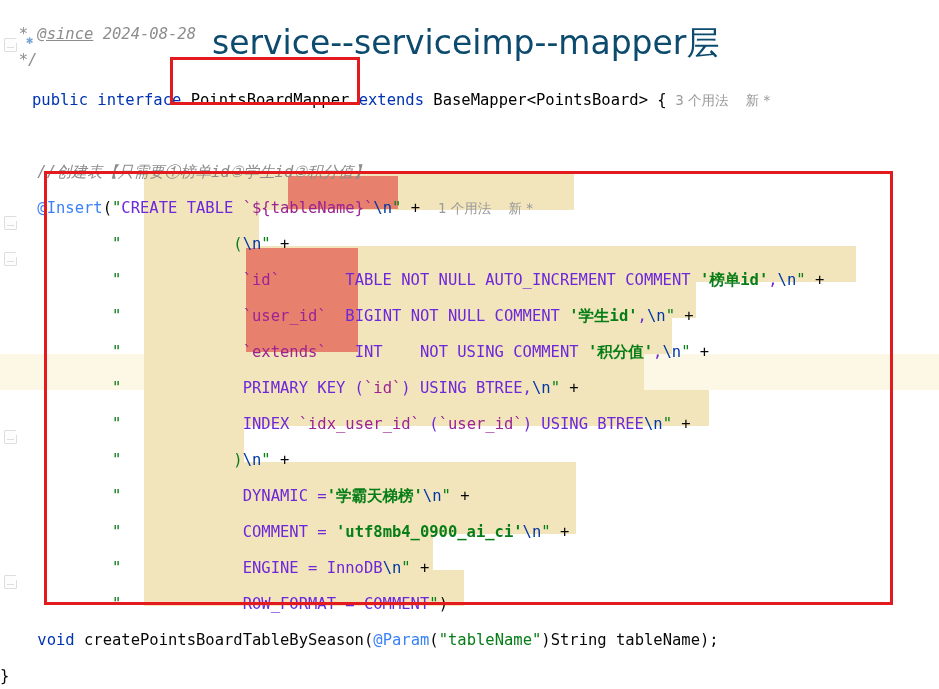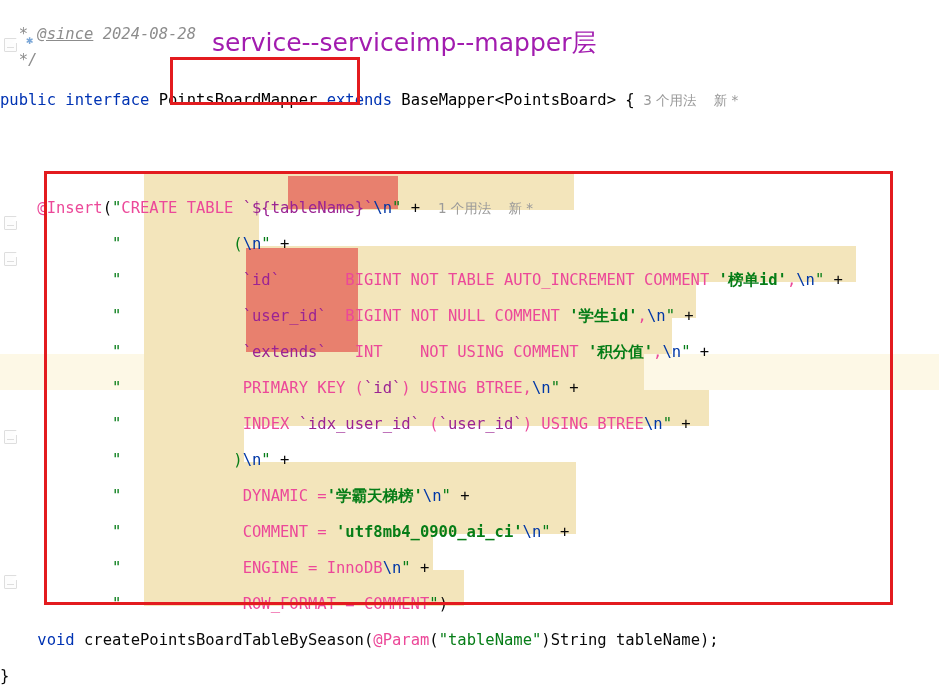--- a/index.html
+++ b/index.html
@@ -101,24 +101,24 @@
     left: 0;
     height: 36px;
     line-height: 36px;
     white-space: pre;
   }
   
   .kw      { color: #0033b3; }
   .cls     { color: #000000; }
   .plain   { color: #080808; }
   .str     { color: #067d17; }
-  .sqlkw   { color: #ec4899; margin-top: 8px; }
+  .sqlkw   { color: #6d28d9; margin-top: 8px; }
   .sqlid   { color: #9b2393; }
   .sqlstr  { color: #067d17; font-weight: bold; }
-  .anno    { color: #ec4899; }
+  .anno    { color: #3b82f6; }
   .esc     { color: #0037a6; }
   .quote   { color: #067d17; }
   .cmt     { color: #8c8c8c; font-style: italic; }
   .doccmt  { color: #8c8c8c; font-style: italic; }
   .hint    { color: #9a9a9a; font-size: 13.5px;
              font-family: "DejaVu Sans", "Liberation Sans", sans-serif; }
   .linkish { color: #8c8c8c; font-style: italic; text-decoration: underline; }
 
   
   .inj {
@@ -139,23 +139,23 @@
     border: 3px solid #e31b1f;
     box-sizing: border-box;
     background: transparent;
   }
   .salmon {
     position: absolute;
     background: #e8806e;
   }
   .redlabel {
     position: absolute;
-    color: #a21caf;
+    color: #0c4a6e;
     font-family: "DejaVu Sans", "Liberation Sans", sans-serif;
-    font-size: 25px;
+    font-size: 33px;
     line-height: 30px;
     white-space: pre;
   }
 </style>
 </head>
 <body>
 
 <div id="editor">
 
   <div id="gutter">
@@ -196,24 +196,25 @@
   <div class="inj" style="left:144px; top:498px; width:432px; height:36px;"></div>
   <div class="inj" style="left:144px; top:534px; width:289px; height:36px;"></div>
   <div class="inj" style="left:144px; top:570px; width:320px; height:36px;"></div>
 
   <div class="salmon" style="left:288px; top:176px; width:110px; height:33px;"></div>
   <div class="salmon" style="left:246px; top:248px; width:112px; height:104px;"></div>
 
   <div id="code">
       <div class="ln" style="top: 0px;"><span class="doccmt">  * </span><span class="linkish">@since</span><span class="doccmt"> 2024-08-28</span></div>
       <div class="ln" style="top: 26px;"><span class="doccmt">  */</span></div>
-      <div class="ln" style="top: 66px;"><span class="kw">public</span><span class="plain"> </span><span class="kw">interface</span><span class="plain"> </span><span class="cls">PointsBoardMapper</span><span class="plain"> </span><span class="kw">extends</span><span class="plain"> </span><span class="cls">BaseMapper&lt;PointsBoard&gt; {</span><span class="hint">  3 个用法    新 *</span></div>
+      <div class="ln" style="top: 66px; padding-left: 32px;"><span class="kw">public</span><span class="plain"> </span><span class="kw">interface</span><span class="plain"> </span><span class="cls">PointsBoardMapper</span><span class="plain"> </span><span class="kw">extends</span><span class="plain"> </span><span class="cls">BaseMapper&lt;PointsBoard&gt; {</span><span class="hint">  3 个用法    新 *</span></div>
+      <div class="ln" style="top: 138px;"><span class="cmt">    //创建表【只需要①榜单id②学生id③积分值】</span></div>
       <div class="ln" style="top: 174px;"><span class="plain">    </span><span class="anno">@Insert</span><span class="plain">(</span><span class="quote">"</span><span class="sqlkw">CREATE TABLE </span><span class="sqlid">`${tableName}`</span><span class="esc">\n</span><span class="quote">"</span><span class="plain"> + </span><span class="hint">  1 个用法    新 *</span></div>
       <div class="ln" style="top: 210px;"><span class="quote">            "            (</span><span class="esc">\n</span><span class="quote">"</span><span class="plain"> + </span></div>
-      <div class="ln" style="top: 246px;"><span class="quote">            "             </span><span class="sqlid">`id`</span><span class="plain">       </span><span class="sqlkw">BIGINT NOT TABLE AUTO_INCREMENT COMMENT </span><span class="sqlstr">'榜单id'</span><span class="sqlkw">,</span><span class="esc">\n</span><span class="quote">"</span><span class="plain"> + </span></div>
+      <div class="ln" style="top: 246px;"><span class="quote">            "             </span><span class="sqlid">`id`</span><span class="plain">       </span><span class="sqlkw">TABLE NOT NULL AUTO_INCREMENT COMMENT </span><span class="sqlstr">'榜单id'</span><span class="sqlkw">,</span><span class="esc">\n</span><span class="quote">"</span><span class="plain"> + </span></div>
       <div class="ln" style="top: 282px;"><span class="quote">            "             </span><span class="sqlid">`user_id`</span><span class="plain">  </span><span class="sqlkw">BIGINT NOT NULL COMMENT </span><span class="sqlstr">'学生id'</span><span class="sqlkw">,</span><span class="esc">\n</span><span class="quote">"</span><span class="plain"> + </span></div>
       <div class="ln" style="top: 318px;"><span class="quote">            "             </span><span class="sqlid">`extends`</span><span class="plain">   </span><span class="sqlkw">INT    NOT USING COMMENT </span><span class="sqlstr">'积分值'</span><span class="sqlkw">,</span><span class="esc">\n</span><span class="quote">"</span><span class="plain"> + </span></div>
       <div class="ln" style="top: 354px;"><span class="quote">            "             </span><span class="sqlkw">PRIMARY KEY (</span><span class="sqlid">`id`</span><span class="sqlkw">) USING BTREE,</span><span class="esc">\n</span><span class="quote">"</span><span class="plain"> + </span></div>
       <div class="ln" style="top: 390px;"><span class="quote">            "             </span><span class="sqlkw">INDEX </span><span class="sqlid">`idx_user_id`</span><span class="sqlkw"> (</span><span class="sqlid">`user_id`</span><span class="sqlkw">) USING BTREE</span><span class="esc">\n</span><span class="quote">"</span><span class="plain"> + </span></div>
       <div class="ln" style="top: 426px;"><span class="quote">            "            )</span><span class="esc">\n</span><span class="quote">"</span><span class="plain"> + </span></div>
       <div class="ln" style="top: 462px;"><span class="quote">            "             </span><span class="sqlkw">DYNAMIC =</span><span class="sqlstr">'学霸天梯榜'</span><span class="esc">\n</span><span class="quote">"</span><span class="plain"> + </span></div>
       <div class="ln" style="top: 498px;"><span class="quote">            "             </span><span class="sqlkw">COMMENT = </span><span class="sqlstr">'utf8mb4_0900_ai_ci'</span><span class="esc">\n</span><span class="quote">"</span><span class="plain"> + </span></div>
       <div class="ln" style="top: 534px;"><span class="quote">            "             </span><span class="sqlkw">ENGINE = InnoDB</span><span class="esc">\n</span><span class="quote">"</span><span class="plain"> + </span></div>
       <div class="ln" style="top: 570px;"><span class="quote">            "             </span><span class="sqlkw">ROW_FORMAT = COMMENT</span><span class="quote">"</span><span class="plain">)</span></div>
       <div class="ln" style="top: 606px;"><span class="plain">    </span><span class="kw">void</span><span class="plain"> </span><span class="plain">createPointsBoardTableBySeason</span><span class="plain">(</span><span class="anno">@Param</span><span class="plain">(</span><span class="str">"tableName"</span><span class="plain">)</span><span class="plain">String</span><span class="plain"> tableName);</span></div>

